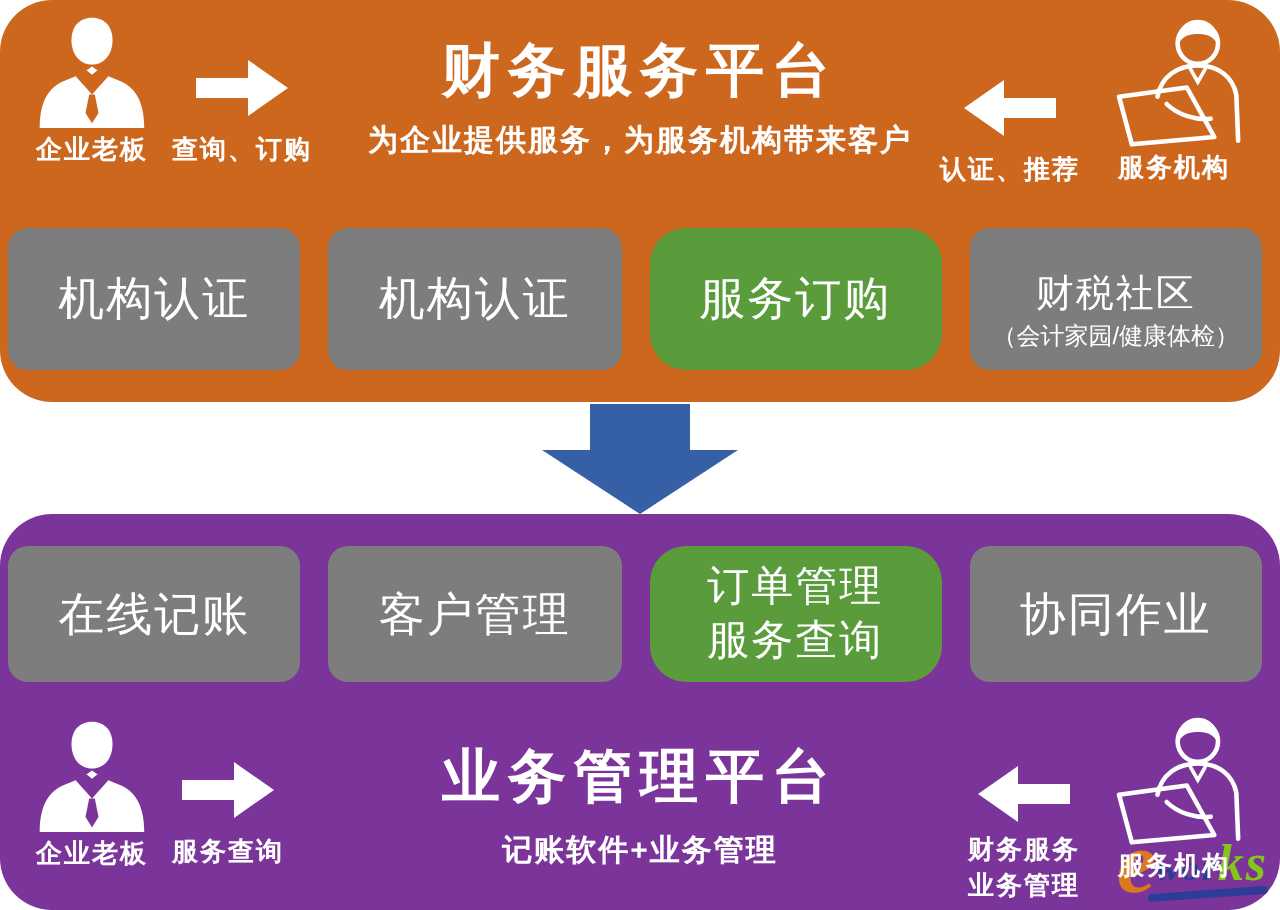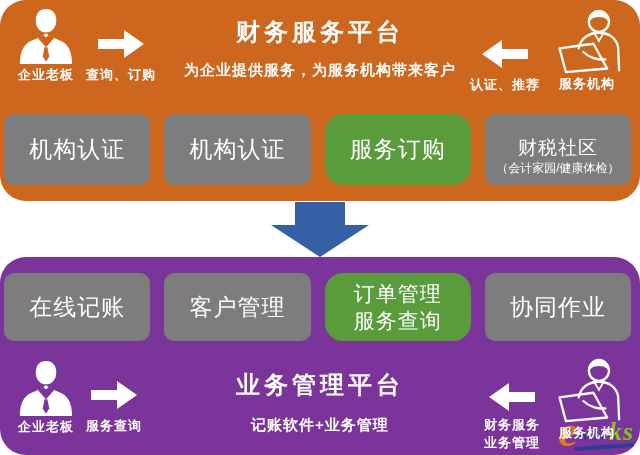--- a/index.html
+++ b/index.html
@@ -3,21 +3,21 @@
 <meta charset="utf-8">
 <style>
   html,body{margin:0;padding:0;background:#fff;}
   .stage{position:relative;width:640px;height:455px;background:#fff;overflow:hidden;
          font-family:"Liberation Sans","DejaVu Sans",sans-serif;}
   .panel{position:absolute;left:0;width:640px;border-radius:26px;}
   .panel-top{top:0;height:201px;background:#CE671E;}
   .panel-bottom{top:257px;height:198px;background:#7B3499;}
 
   .panel-title{position:absolute;left:0;right:0;text-align:center;color:#fff;
-               font-weight:bold;font-size:24px;letter-spacing:4px;}
+               font-weight:bold;font-size:29px;letter-spacing:4px;}
   .panel-subtitle{position:absolute;left:0;right:0;text-align:center;color:#fff;
                   font-weight:bold;font-size:15px;letter-spacing:1px;}
   .panel-top .panel-title{top:16px;}
   .panel-top .panel-subtitle{top:61px;}
   .panel-bottom .panel-title{top:112px;}
   .panel-bottom .panel-subtitle{top:159px;}
 
   .box-row{position:absolute;left:4px;right:9px;display:flex;gap:14px;}
   .row-top{top:114px;height:71px;}
   .row-bottom{top:16px;height:68px;}

